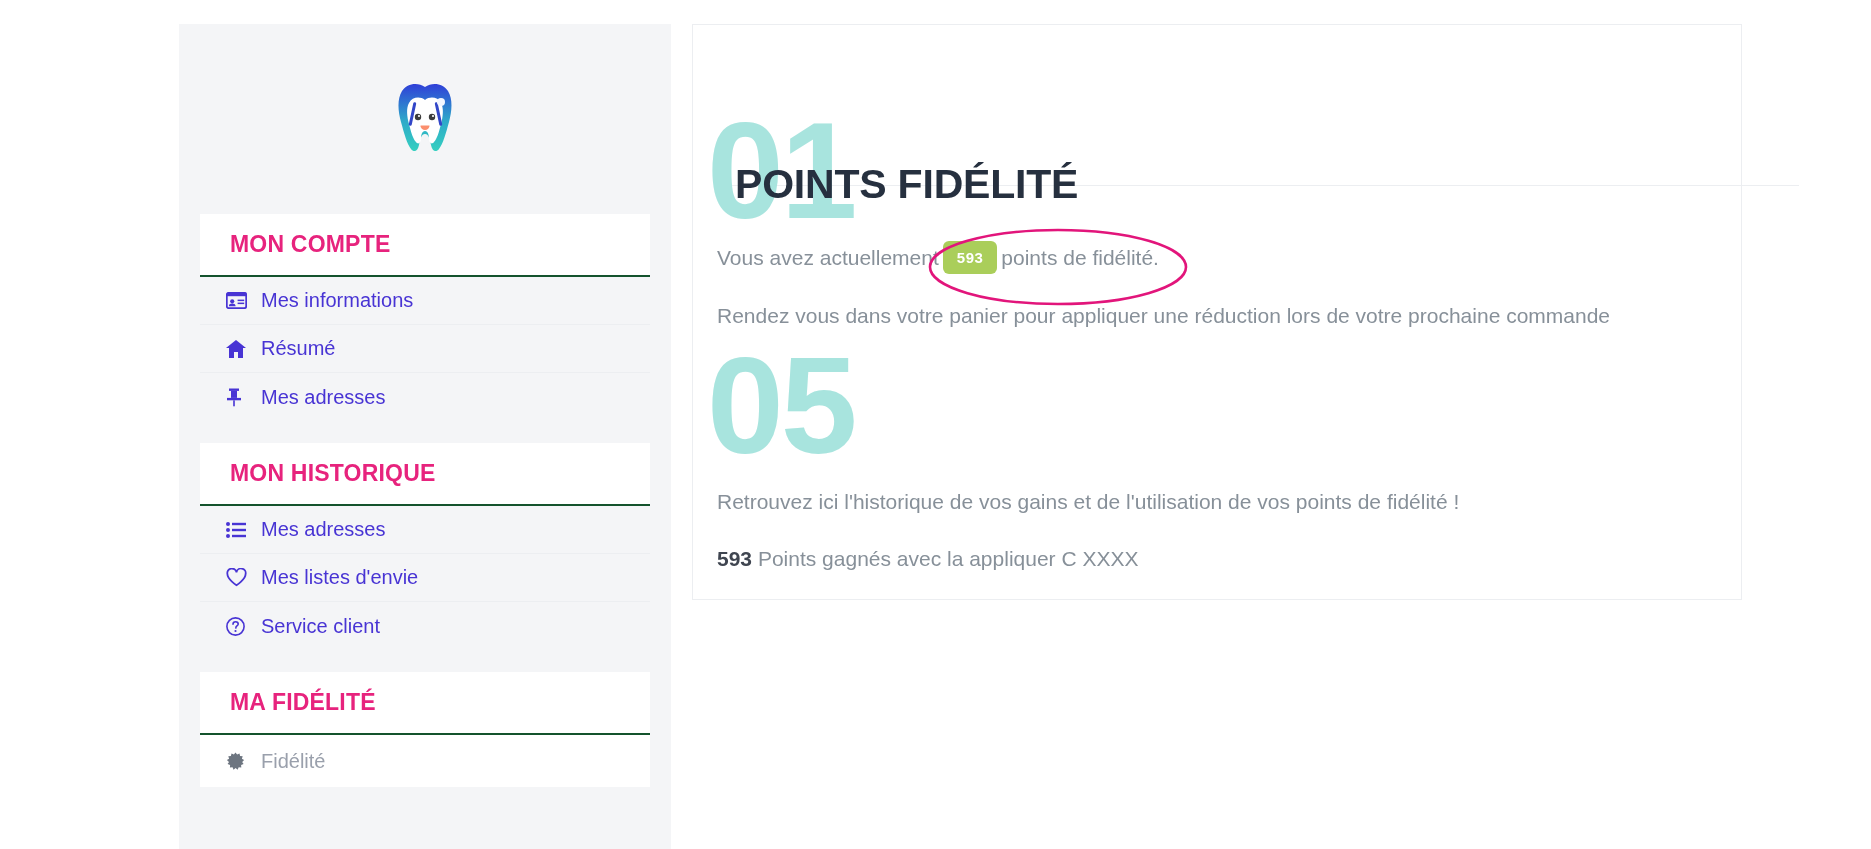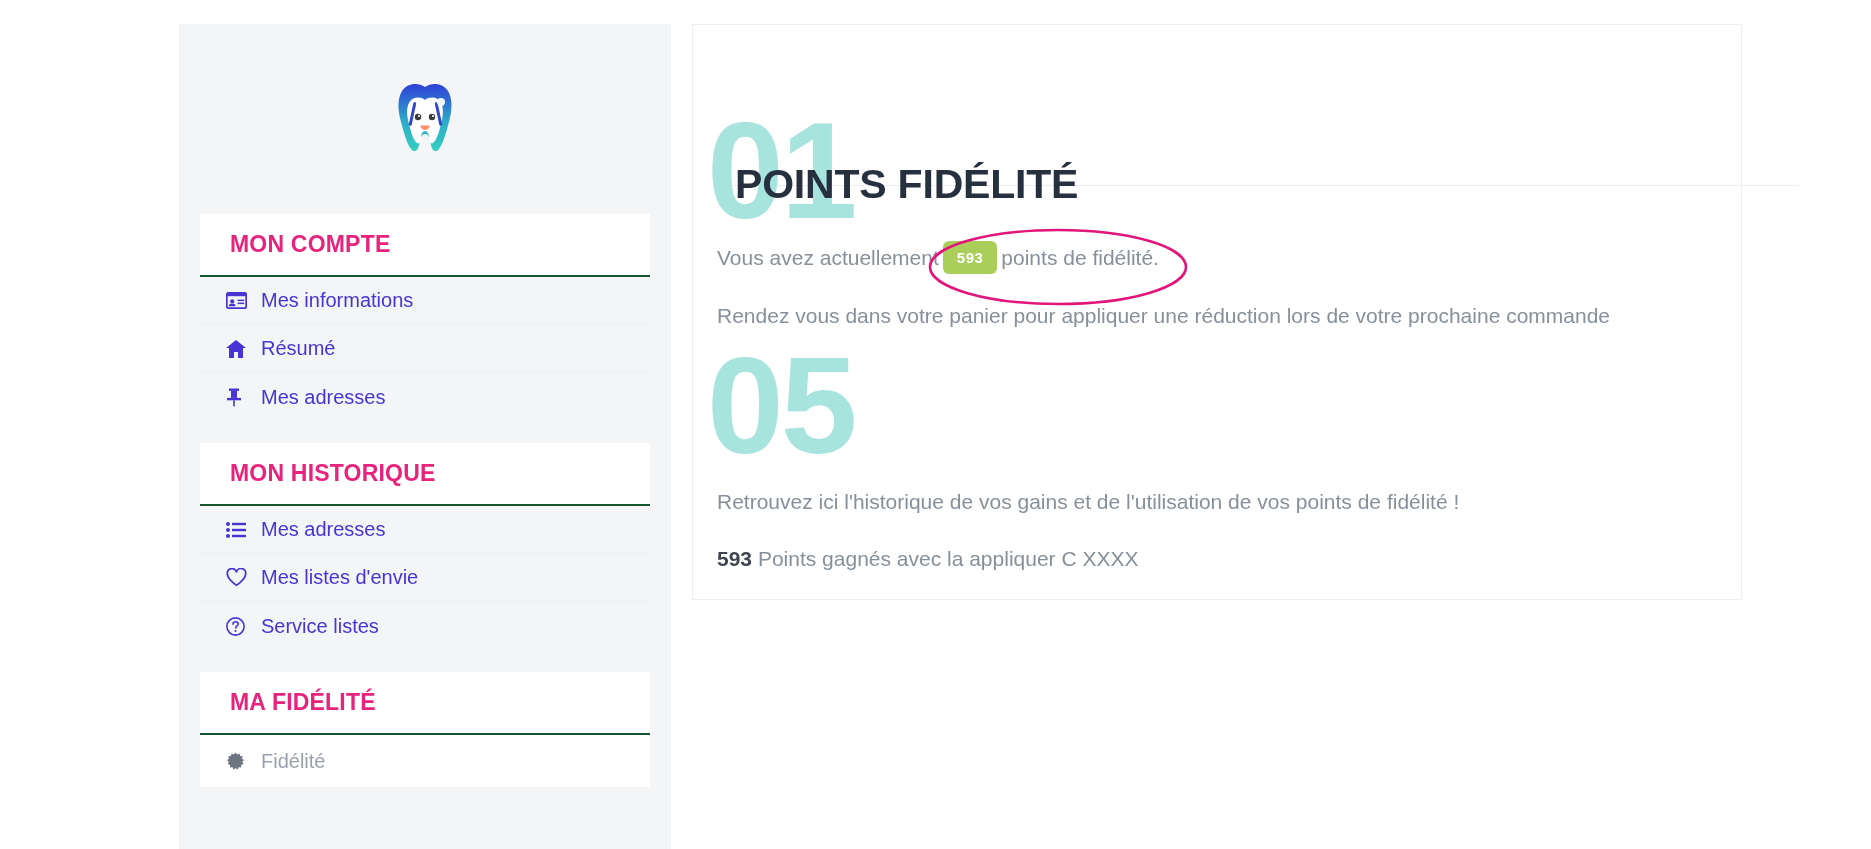--- a/index.html
+++ b/index.html
@@ -261,21 +261,21 @@
           <span>Mes listes d'envie</span>
         </div>
         <div class="menu-item">
           <span class="mi-icon">
             <svg width="19" height="19" viewBox="0 0 19 19">
                 <circle cx="9.5" cy="9.5" r="8.6" fill="none" stroke="#4834d4" stroke-width="1.6"></circle>
                 <path d="M7 7.2c0-1.5 1.2-2.5 2.6-2.5 1.5 0 2.6 1 2.6 2.3 0 1.9-2.3 2-2.3 3.6v.5" fill="none" stroke="#4834d4" stroke-width="1.6" stroke-linecap="round"></path>
                 <circle cx="9.5" cy="14" r="1.1" fill="#4834d4"></circle>
               </svg>
           </span>
-          <span>Service listes</span>
+          <span>Service client</span>
         </div>
       </div>
     </div>
 
     <div class="block-gap"></div>
 
     <div class="block">
       <div class="block-title">MA FIDÉLITÉ</div>
       <div class="menu">
         <div class="menu-item is-active">

